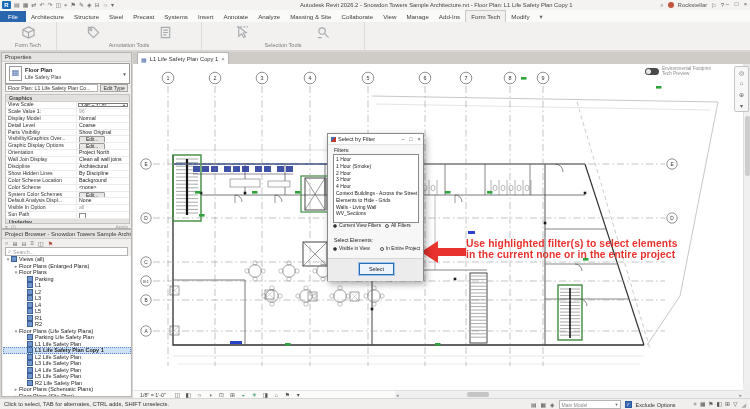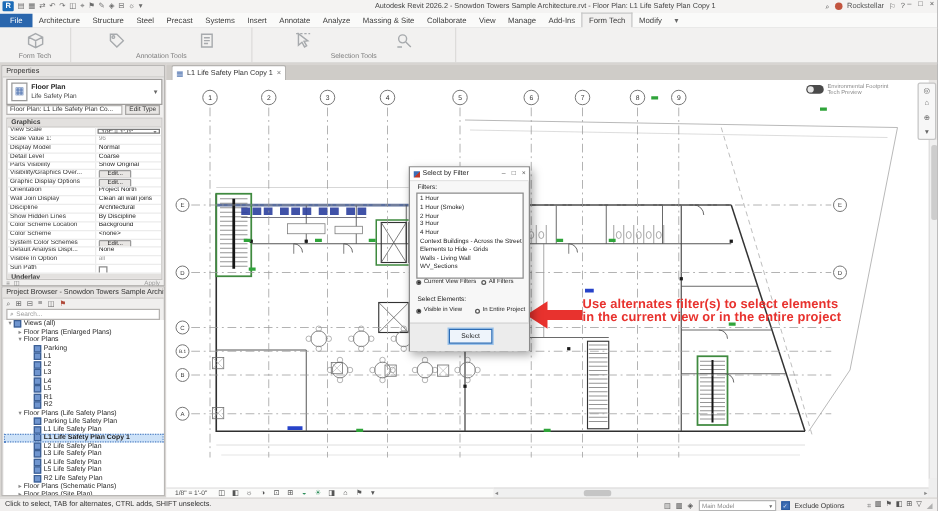--- a/index.html
+++ b/index.html
@@ -768,22 +768,22 @@
       <span>▾</span>
     </div>
   <div id="vscroll" class="abs">
       <span class="thumb"></span>
     </div>
 
   <svg id="red-arrow" class="abs" width="50" height="30" viewBox="0 0 50 30">
     <polygon points="1,16 18,5 18,12 46,12 46,20 18,20 18,27" fill="#e8322e"></polygon>
   </svg>
   <div id="red-note" class="abs" style="color: rgb(232, 50, 46);">
-    <div>Use alternates filter(s) to select elements</div>
-    <div>in the current view or in the entire project</div>
+    <div>Use highlighted filter(s) to select elements</div>
+    <div>in the current none or in the entire project</div>
   </div>
 
   <div id="dialog" class="abs">
     <div id="dlg-title">
       <span id="dlg-icon"></span>
       <span class="ttl">Select by Filter</span>
       <span id="dlg-btns">
           <span>–</span>
           <span>□</span>
           <span>×</span>

